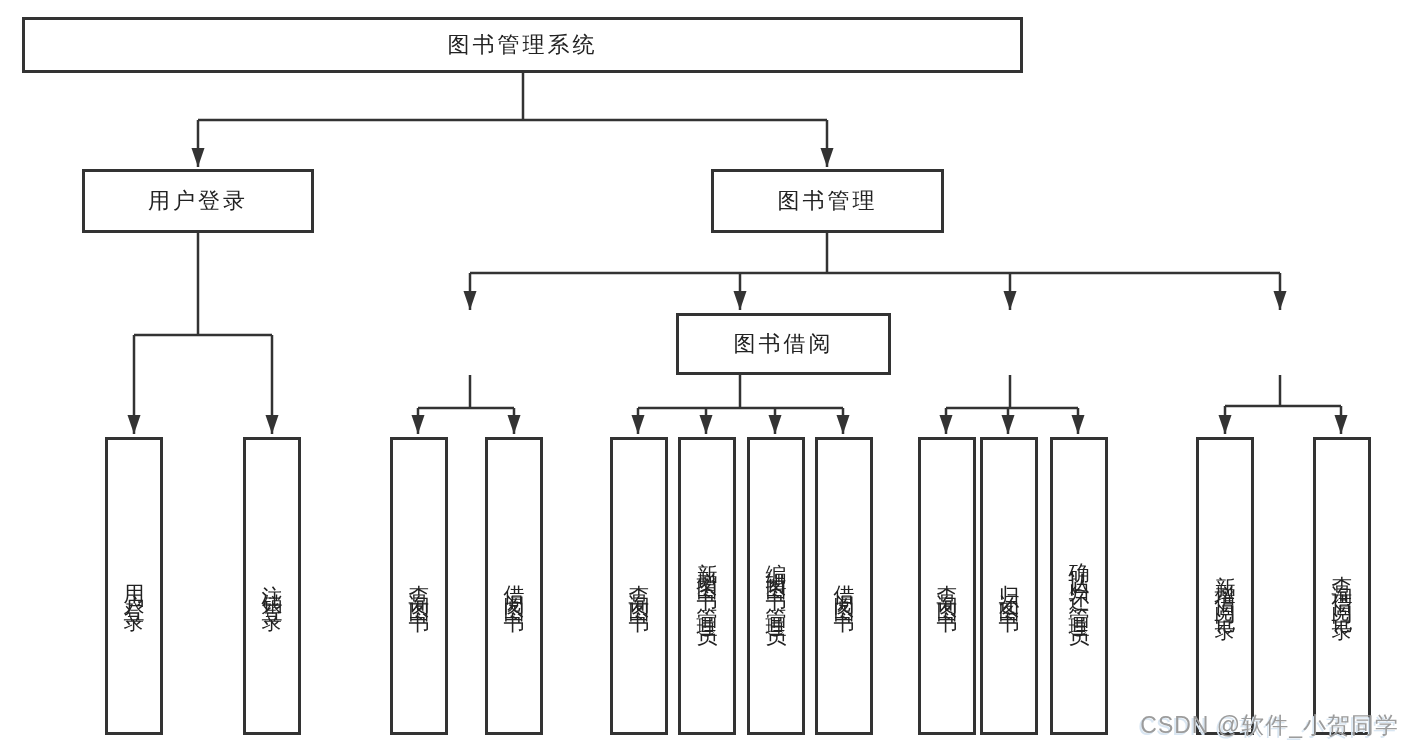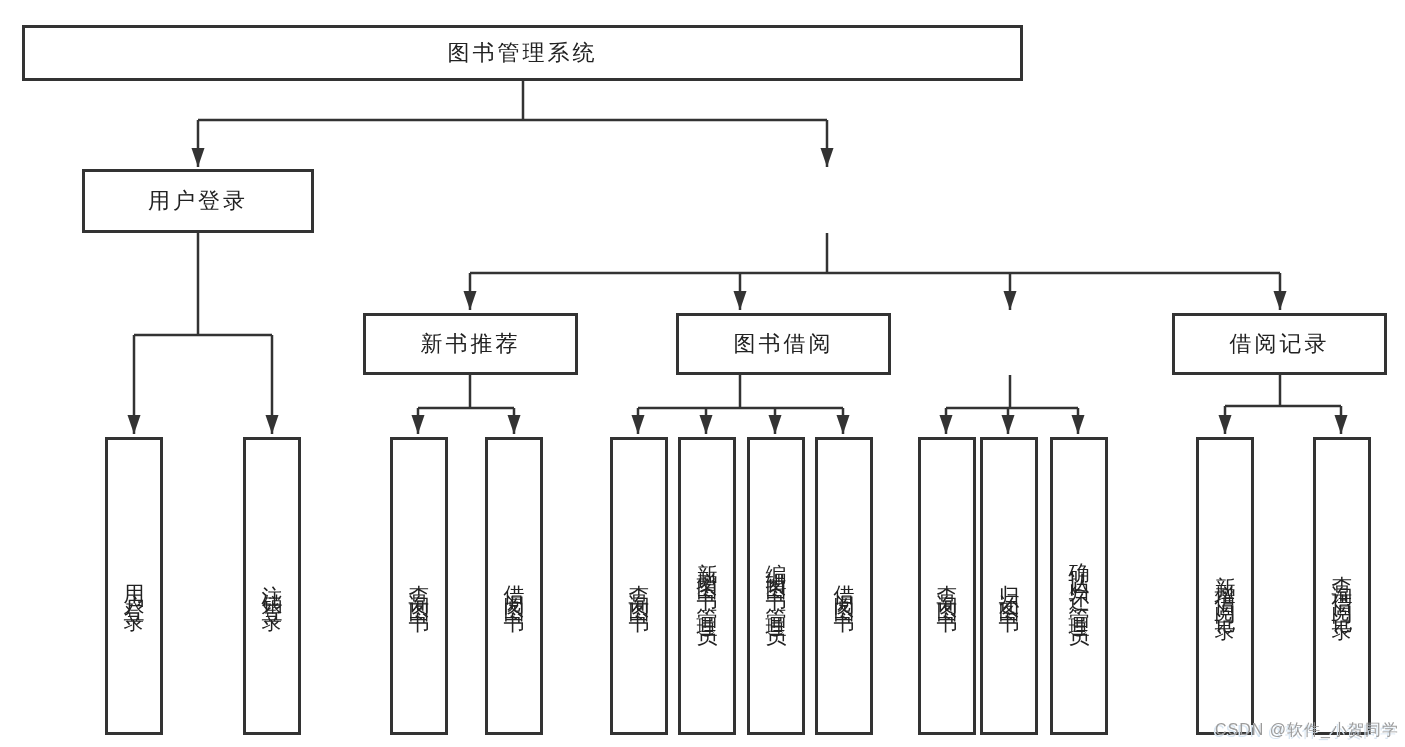--- a/index.html
+++ b/index.html
@@ -24,21 +24,21 @@
   .leaf{
     writing-mode:vertical-rl;
     font-size:21px;letter-spacing:9px;
     width:58px;height:298px;top:437px;
   }
   .lv2{top:169px;height:64px;}
   .lv3{top:313px;height:62px;width:215px;}
   .watermark{
     position:absolute;
     right:6px;bottom:6px;
-    font-size:16px;
+    font-size:23px;
     color:#9c9c9c;
     letter-spacing:1px;
     text-shadow:-2px 2px 0 #d9e6f2;
     z-index:5;
     white-space:nowrap;
   }
 </style>
 </head>
 <body>
 
@@ -87,27 +87,26 @@
       <path d="M1008 408 V434" marker-end="url(#arrow)"></path>
       <path d="M1078 408 V434" marker-end="url(#arrow)"></path>
 
       <path d="M1280 375 V406"></path>
       <path d="M1225 406 H1341"></path>
       <path d="M1225 406 V434" marker-end="url(#arrow)"></path>
       <path d="M1341 406 V434" marker-end="url(#arrow)"></path>
     </g>
   </svg>
 
-  <div class="node" style="left:22px;top:25px;width:1001px;height:56px;font-family:Liberation Serif, serif;">图书管理系统</div>
+  <div class="node" style="left:22px;top:17px;width:1001px;height:56px;font-family:Liberation Serif, serif;">图书管理系统</div>
 
   <div class="node lv2" style="left:82px;width:232px;">用户登录</div>
+  <div class="node lv2" style="left:711px;width:233px;">图书管理</div>
 
-  <div class="node lv3" style="left:363px;">新书推荐</div>
   <div class="node lv3" style="left:633px;margin-left:43px;">图书借阅</div>
-  <div class="node lv3" style="left:1172px;">借阅记录</div>
 
   <div class="node leaf" style="left:105px;">用户登录</div>
   <div class="node leaf" style="left:243px;">注销登录</div>
 
   <div class="node leaf" style="left:390px;">查询图书</div>
   <div class="node leaf" style="left:485px;">借阅图书</div>
 
   <div class="node leaf" style="left:610px;">查询图书</div>
   <div class="node leaf" style="left:678px;">新增图书（管理员）</div>
   <div class="node leaf" style="left:747px;">编辑图书（管理员）</div>

